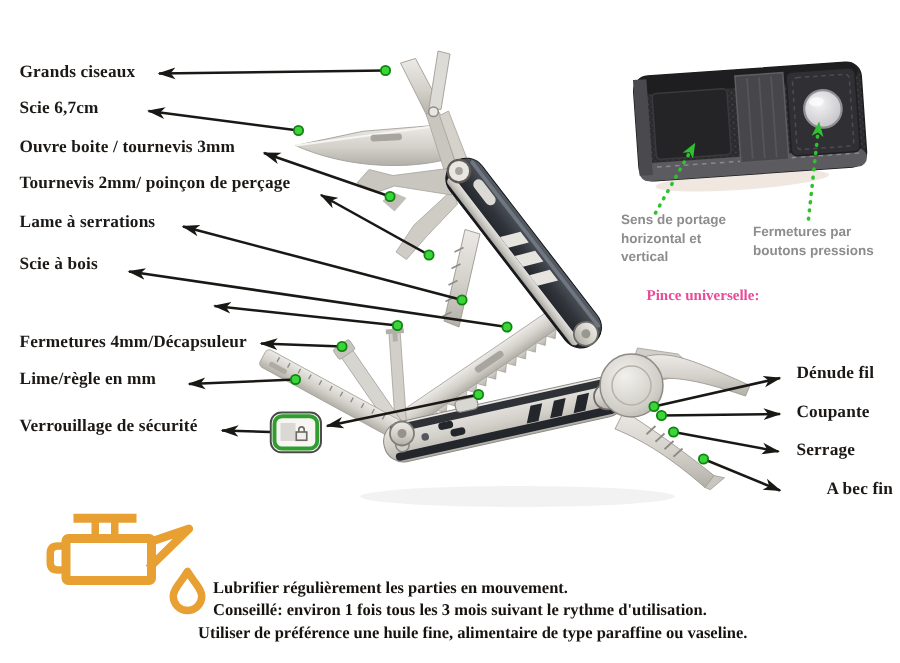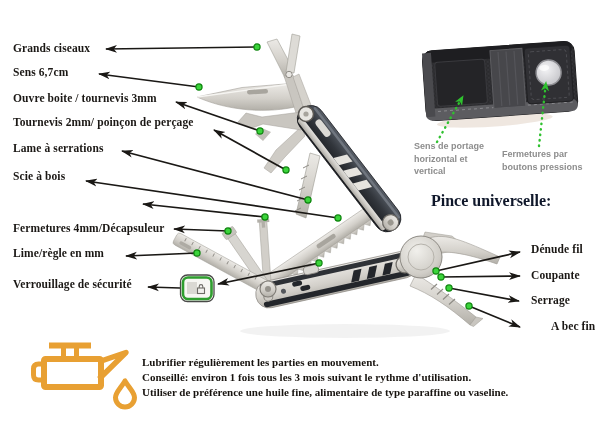--- a/index.html
+++ b/index.html
@@ -1,24 +1,24 @@
 <!DOCTYPE html>
 <html><head>
 <meta charset="utf-8">
 <style>
   html,body{margin:0;padding:0;background:#fff;}
   .scene{position:relative;width:600px;height:430px;background:#ffffff;overflow:hidden;
          font-family:"Liberation Serif",serif;border-radius:25px;}
   svg.layer{position:absolute;left:0;top:0;}
   .lbl{position:absolute;font-weight:bold;font-size:11.5px;line-height:13px;color:#1b1815;
        white-space:nowrap;letter-spacing:.1px;}
-  .heading{position:absolute;font-weight:bold;font-size:16px;color:#0f172a;white-space:nowrap;}
+  .heading{position:absolute;font-weight:bold;font-size:10px;color:#ec4899;white-space:nowrap;}
   .cap{position:absolute;font-family:"Liberation Sans",sans-serif;font-weight:bold;font-size:9px;
        line-height:12.5px;color:#8d8d8d;white-space:pre-line;}
-  .note{position:absolute;font-weight:bold;font-size:11px;line-height:15px;color:#17130f;white-space:nowrap;}
+  .note{position:absolute;font-weight:bold;font-size:11px;line-height:15px;color:#17130f;white-space:nowrap;margin-top:30px;}
 </style>
 </head>
 <body>
 
 <div class="scene">
 
 <svg class="layer" width="600" height="442" viewBox="0 0 600 442">
   <defs>
     <linearGradient id="steel" x1="0" y1="0" x2="0" y2="1">
       <stop offset="0" stop-color="#eceae6"></stop>
@@ -204,21 +204,21 @@
     <rect x="44" y="359" width="57" height="28" rx="1.5" stroke-width="6"></rect>
     <path d="M52,345.5 H88" stroke-width="6"></path>
     <path d="M63.5,348.5 V359 M76.5,348.5 V359" stroke-width="5"></path>
     <path d="M101,361 L126,352.5 L101,377" stroke-width="5.5"></path>
     <path d="M44,364 H38.5 Q33.5,364 33.5,369 V375 Q33.5,380 38.5,380 H44" stroke-width="5"></path>
     <path d="M125,381 C120.5,388.5 115.5,392.5 115.5,397.5 A9.5,9.5 0 0 0 134.5,397.5 C134.5,392.5 129.5,388.5 125,381 Z" stroke-width="5" stroke-linecap="round"></path>
   </g>
 </svg>
 
   <div class="lbl" style="left:13px;top:42px">Grands ciseaux</div>
-  <div class="lbl" style="left:13px;top:66px">Sens 6,7cm</div>
+  <div class="lbl" style="left:13px;top:66px">Scie 6,7cm</div>
   <div class="lbl" style="left:13px;top:92px">Ouvre boite / tournevis 3mm</div>
   <div class="lbl" style="left:13px;top:116px">Tournevis 2mm/ poinçon de perçage</div>
   <div class="lbl" style="left:13px;top:142px">Lame à serrations</div>
   <div class="lbl" style="left:13px;top:170px">Scie à bois</div>
   <div class="lbl" style="left:13px;top:222px">Fermetures 4mm/Décapsuleur</div>
   <div class="lbl" style="left:13px;top:278px">Verrouillage de sécurité</div>
   <div class="lbl" style="left:13px;top:247px">Lime/règle en mm</div>
 
   <div class="heading" style="left:431px;top:192px">Pince universelle:</div>
   <div class="lbl" style="left:531px;top:243px">Dénude fil</div>
@@ -227,14 +227,14 @@
   <div class="lbl" style="left:551px;top:320px">A bec fin</div>
 
   <div class="cap" style="left:502px;top:148px">Fermetures par
 boutons pressions</div>
   <div class="cap" style="left:414px;top:140px">Sens de portage
 horizontal et
 vertical</div>
 
   <div class="note" style="left:142px;top:355px">Lubrifier régulièrement les parties en mouvement.</div>
   <div class="note" style="left:142px;top:370px">Conseillé: environ 1 fois tous les 3 mois suivant le rythme d'utilisation.</div>
-  <div class="note" style="left:142px;top:385px">Utiliser de préférence une huile fine, alimentaire de type paraffine ou vaseline.</div>
+  <div class="note" style="left:132px;top:385px">Utiliser de préférence une huile fine, alimentaire de type paraffine ou vaseline.</div>
 </div>
 
 </body></html>

